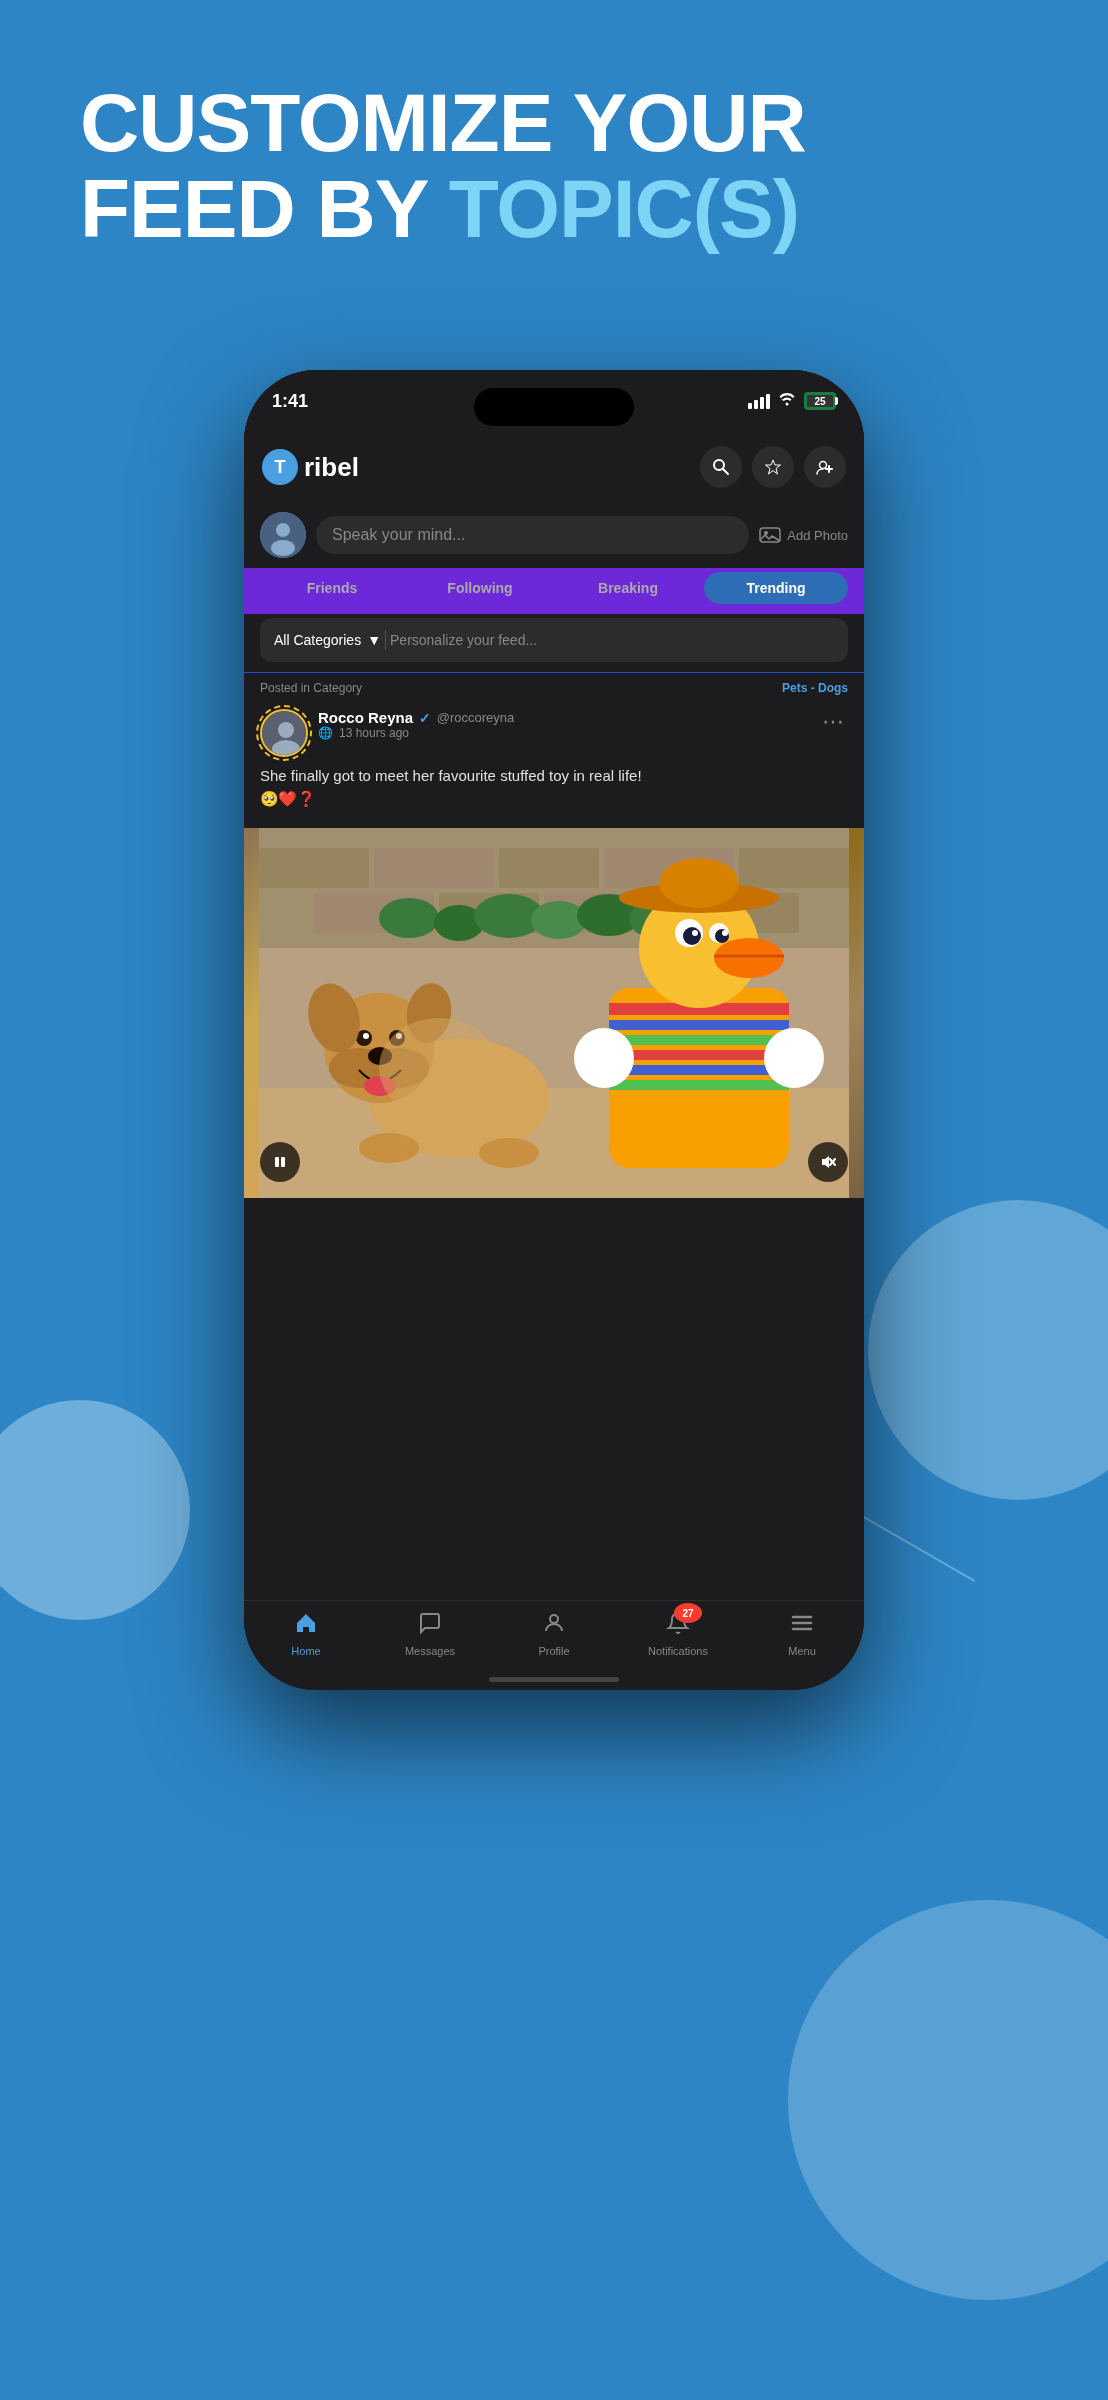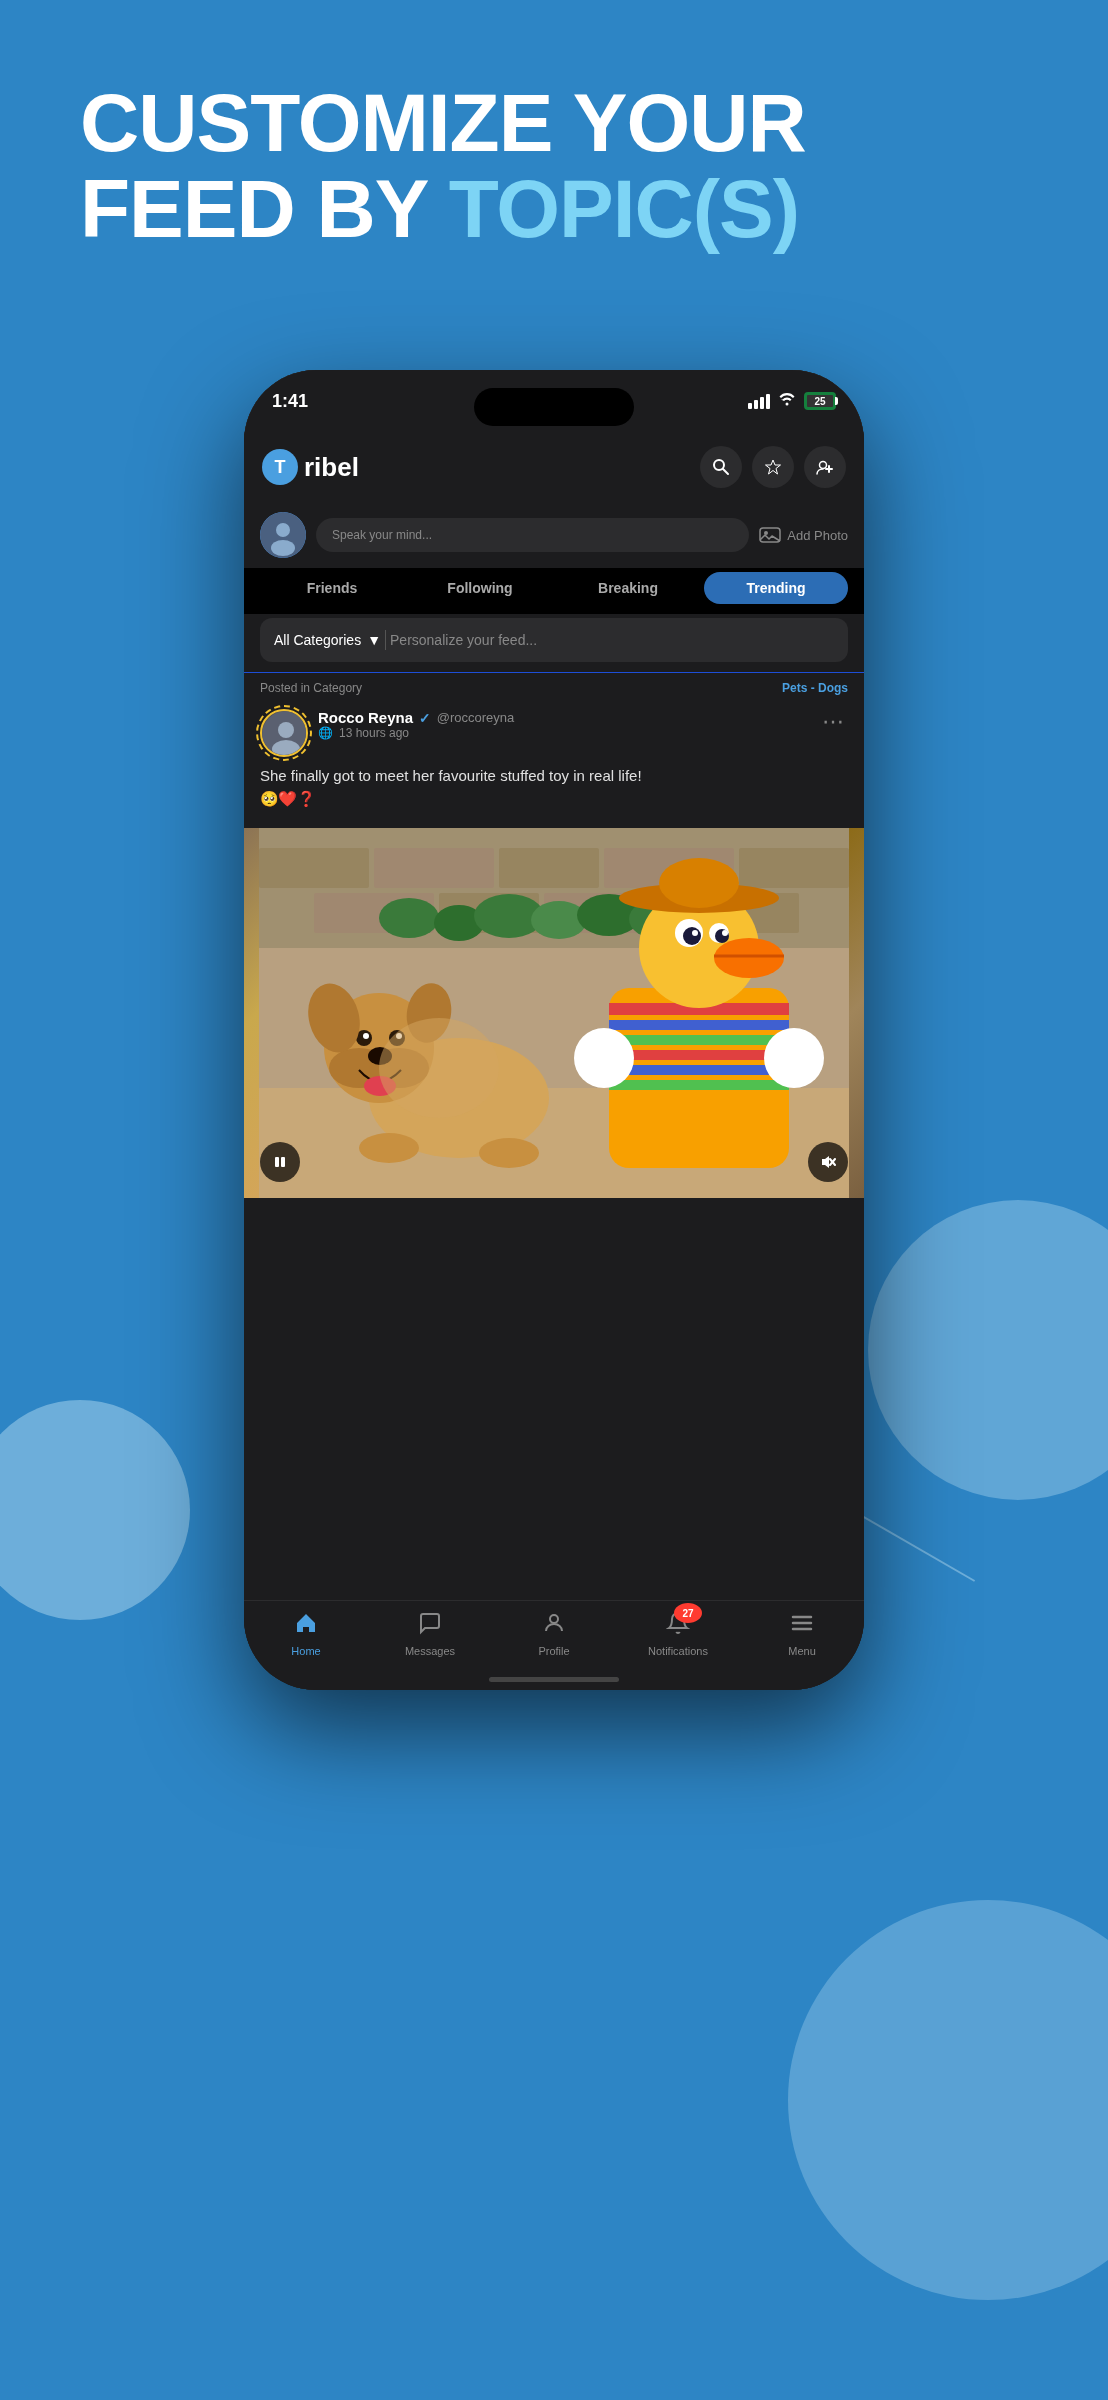--- a/index.html
+++ b/index.html
@@ -232,38 +232,38 @@
       display: flex;
       align-items: center;
       justify-content: center;
     }
     .composer-input {
       flex: 1;
       background: #2c2c2e;
       border-radius: 22px;
       padding: 10px 16px;
       color: #888;
-      font-size: 12px;
+      font-size: 16px;
       display: flex;
       align-items: center;
     }
     .composer-add-photo {
       display: flex;
       align-items: center;
       gap: 6px;
       color: #888;
       font-size: 13px;
     }
 
     
     .feed-tabs {
       display: flex;
       padding: 4px 16px 10px;
       gap: 4px;
-      background: #000000;
+      background: #6d28d9;
       justify-content: space-between;
     }
     .feed-tab {
       flex: 1;
       padding: 8px 6px;
       text-align: center;
       font-size: 14px;
       font-weight: 600;
       color: #aaa;
       border-radius: 20px;

